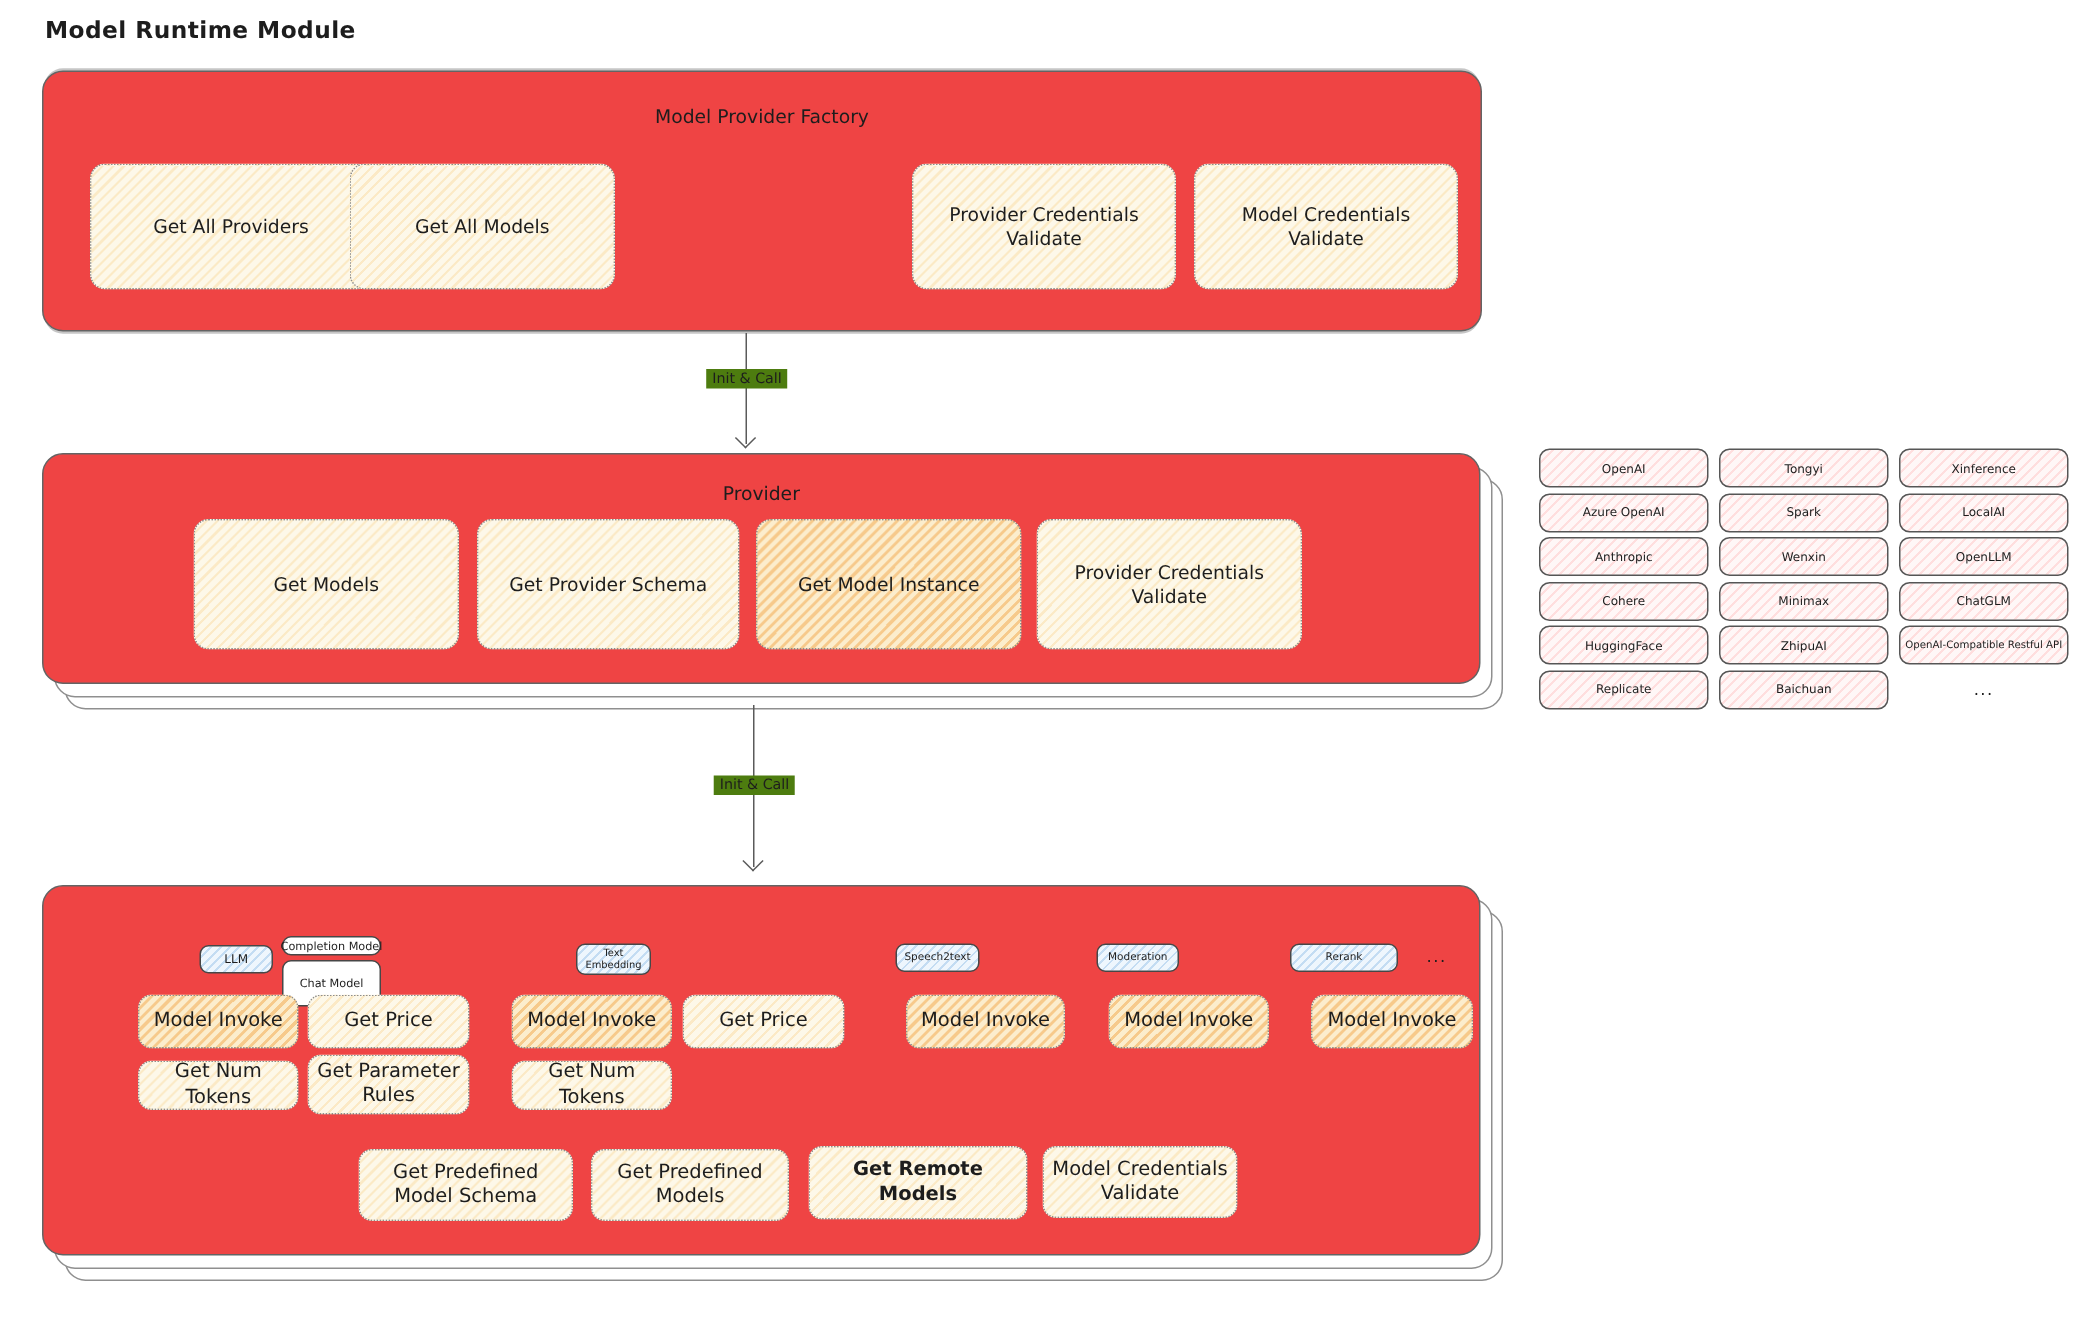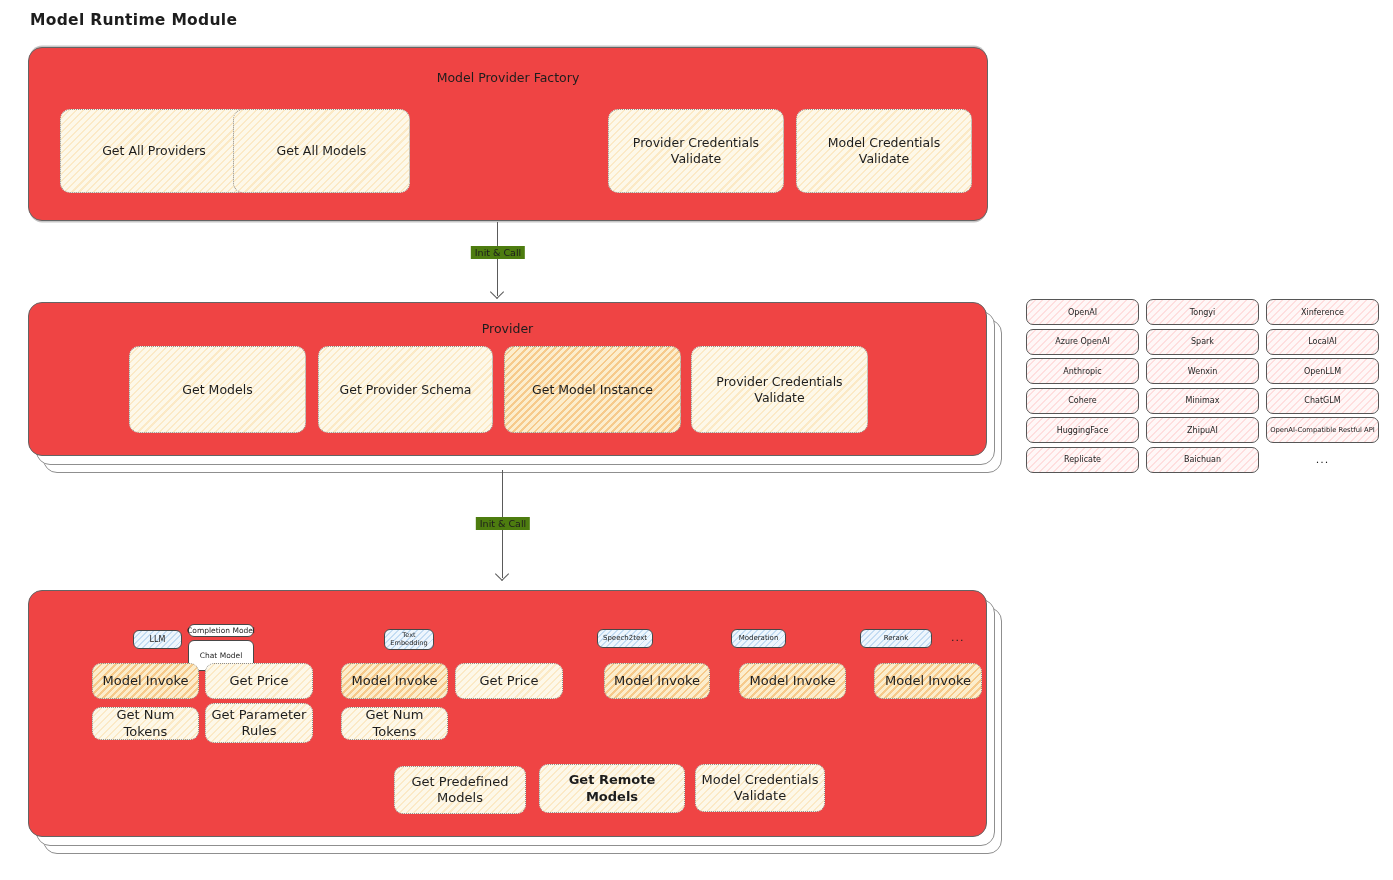--- a/index.html
+++ b/index.html
@@ -175,18 +175,19 @@
     <div class="ybtn hl sm m-inv-te">Model Invoke</div>
     <div class="ybtn sm m-price-te">Get Price</div>
     <div class="ybtn hl sm m-inv-s2t">Model Invoke</div>
     <div class="ybtn hl sm m-inv-mod">Model Invoke</div>
     <div class="ybtn hl sm m-inv-rr">Model Invoke</div>
 
     <div class="ybtn sm m-numtok-llm">Get Num Tokens</div>
     <div class="ybtn sm m-param-llm">Get Parameter Rules</div>
     <div class="ybtn sm m-numtok-te">Get Num Tokens</div>
 
+    <div class="ybtn sm m-c0">Get Predefined Model Schema</div>
     <div class="ybtn sm m-c1">Get Predefined Models</div>
     <div class="ybtn sm m-c2">Get Remote Models</div>
     <div class="ybtn sm m-c3">Model Credentials Validate</div>
   </div>
 
 </div>
 
 </body></html>

